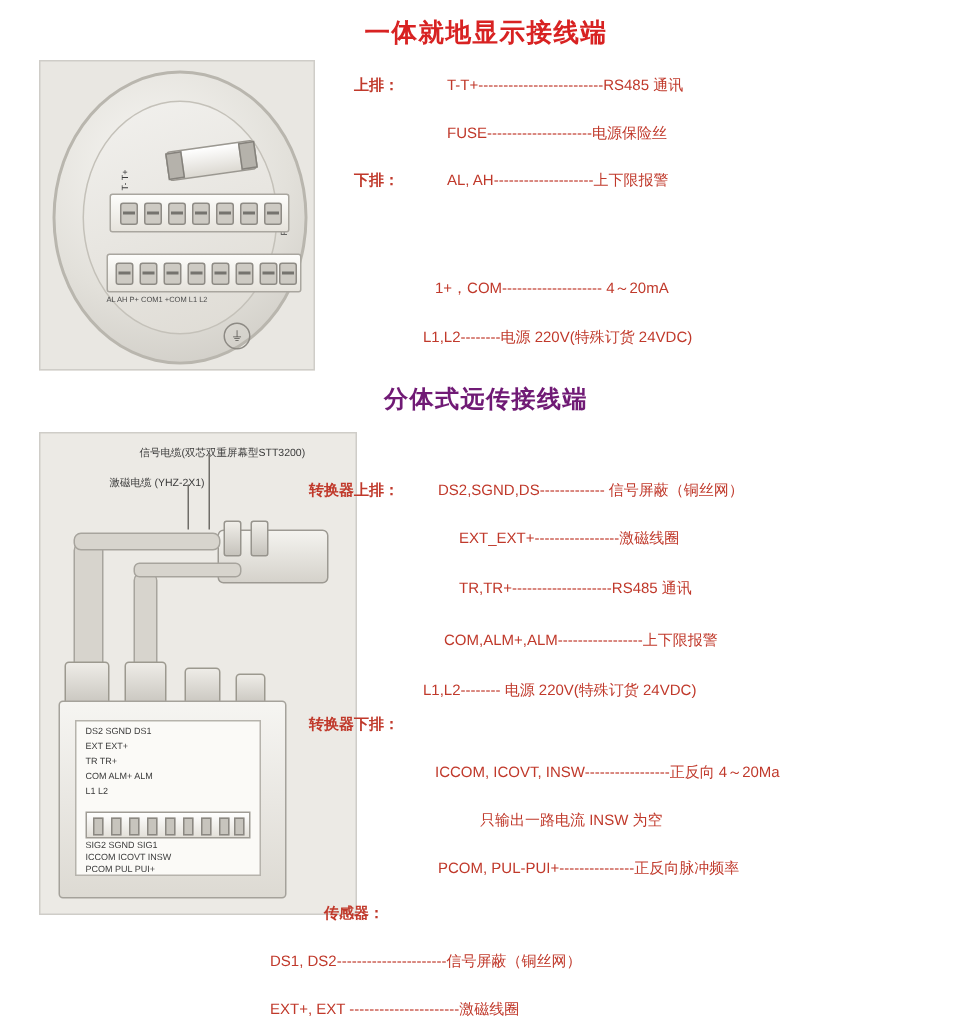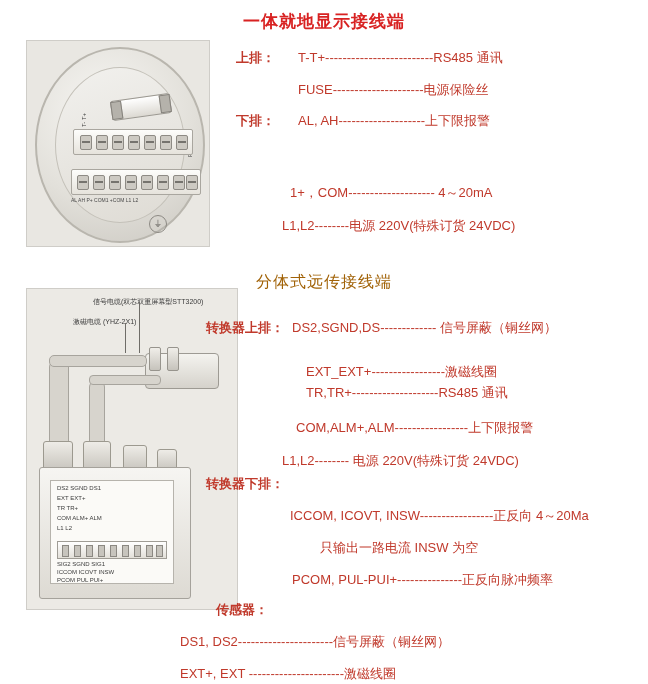--- a/index.html
+++ b/index.html
@@ -30,28 +30,27 @@
     color: #d82222;
     letter-spacing: 1px;
   }
   .subtitle {
     position: absolute;
     left: 0;
     top: 256px;
     width: 648px;
     text-align: center;
     font-size: 16px;
-    font-weight: normal;
-    color: #a16207;
+    font-weight: bold;
+    color: #701a75;
     letter-spacing: 1px;
-    margin-top: 16px;
   }
   .txt {
     position: absolute;
-    font-size: 13px;
+    font-size: 10px;
     color: #c0392b;
     white-space: pre;
     line-height: 15px;
   }
   .lbl {
     font-weight: bold;
   }
 
   
   .photo-top {
@@ -376,21 +375,21 @@
         <div class="cap-note" style="left:6px; top:80px; font-size:6px;">SIG2 SGND SIG1</div>
         <div class="cap-note" style="left:6px; top:88px; font-size:6px;">ICCOM ICOVT INSW</div>
         <div class="cap-note" style="left:6px; top:96px; font-size:6px;">PCOM PUL PUI+</div>
       </div>
     </div>
   </div>
 
   <div class="txt lbl" style="left:206px; top:320px;">转换器上排：</div>
   <div class="txt" style="left:292px; top:320px;">DS2,SGND,DS------------- 信号屏蔽（铜丝网）</div>
 
-  <div class="txt" style="left:306px; top:364px;text-align:center;">EXT_EXT+-----------------激磁线圈</div>
+  <div class="txt" style="left:306px; top:352px;text-align:center;">EXT_EXT+-----------------激磁线圈</div>
   <div class="txt" style="left:306px; top:385px;">TR,TR+--------------------RS485 通讯</div>
   <div class="txt" style="left:296px; top:420px;text-align:right;">COM,ALM+,ALM-----------------上下限报警</div>
   <div class="txt" style="left:282px; top:453px;">L1,L2-------- 电源 220V(特殊订货 24VDC)</div>
 
   <div class="txt lbl" style="left:206px; top:476px;">转换器下排：</div>
   <div class="txt" style="left:290px; top:508px;">ICCOM, ICOVT, INSW-----------------正反向 4～20Ma</div>
   <div class="txt" style="left:320px; top:540px;">只输出一路电流 INSW 为空</div>
   <div class="txt" style="left:292px; top:572px;">PCOM, PUL-PUI+---------------正反向脉冲频率</div>
 
   <div class="txt lbl" style="left:216px; top:602px;">传感器：</div>

